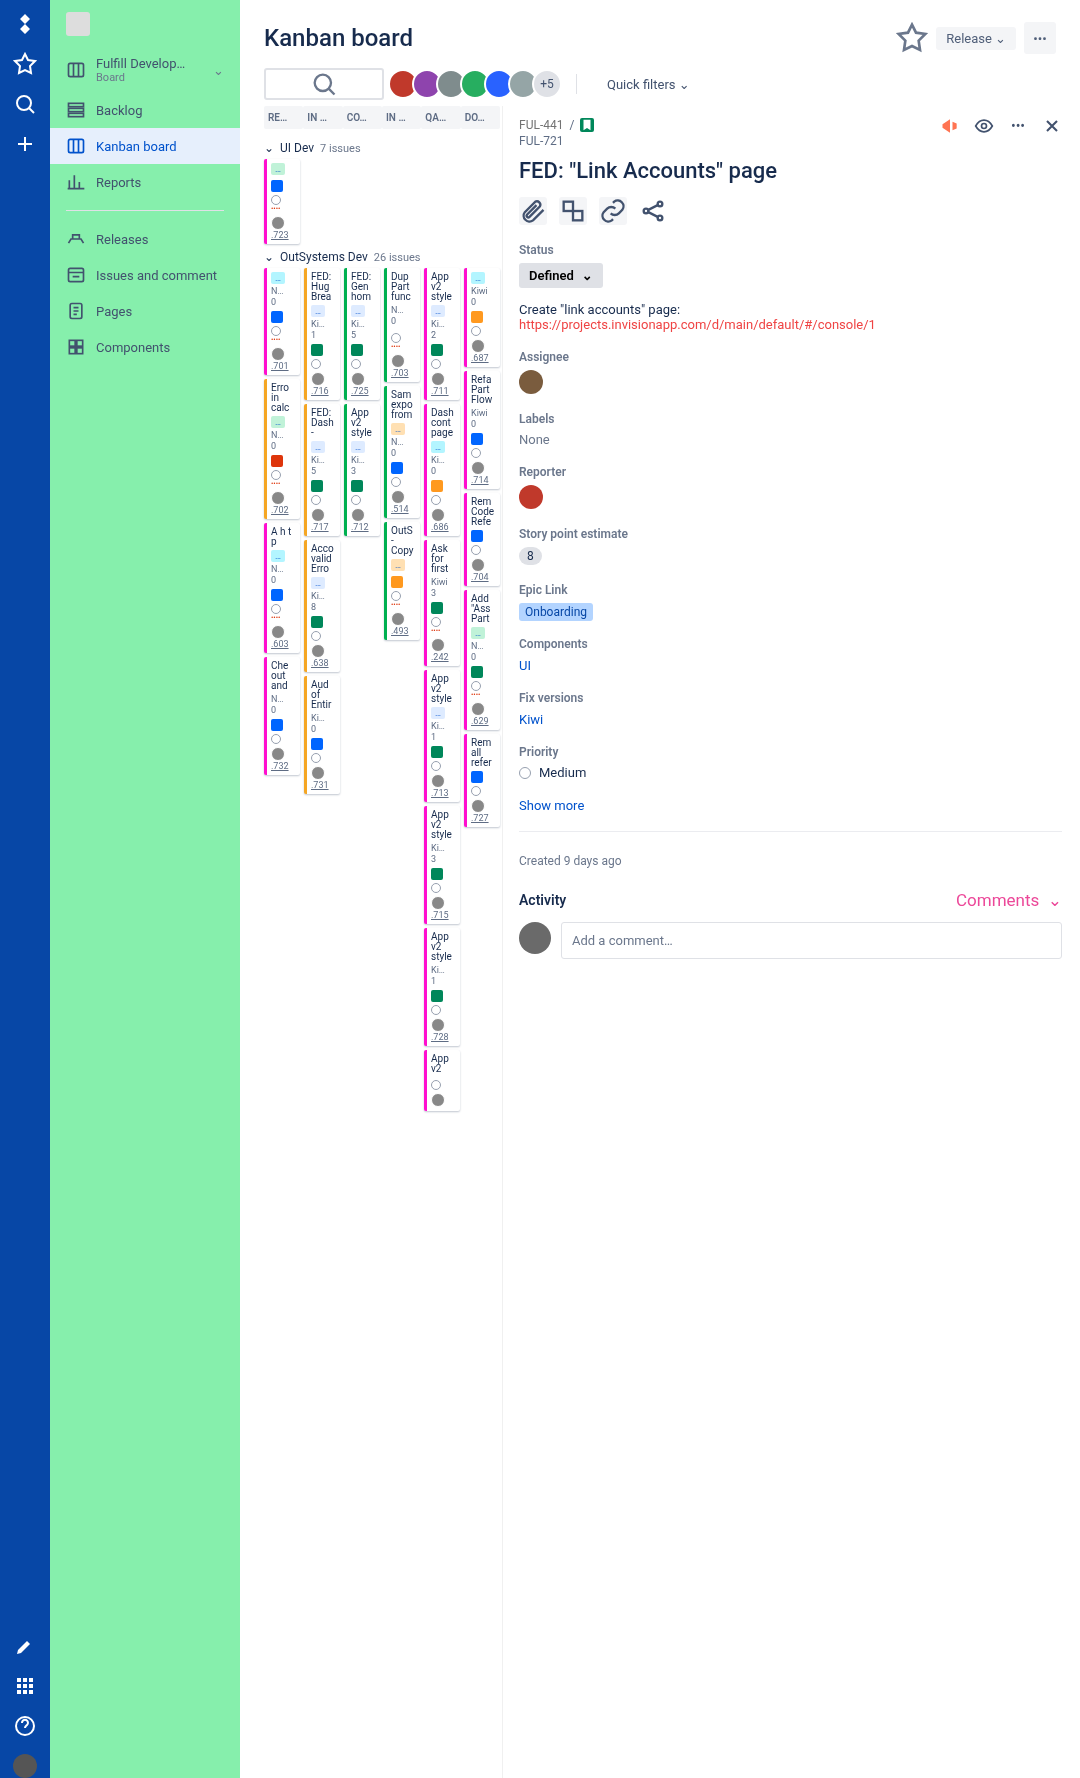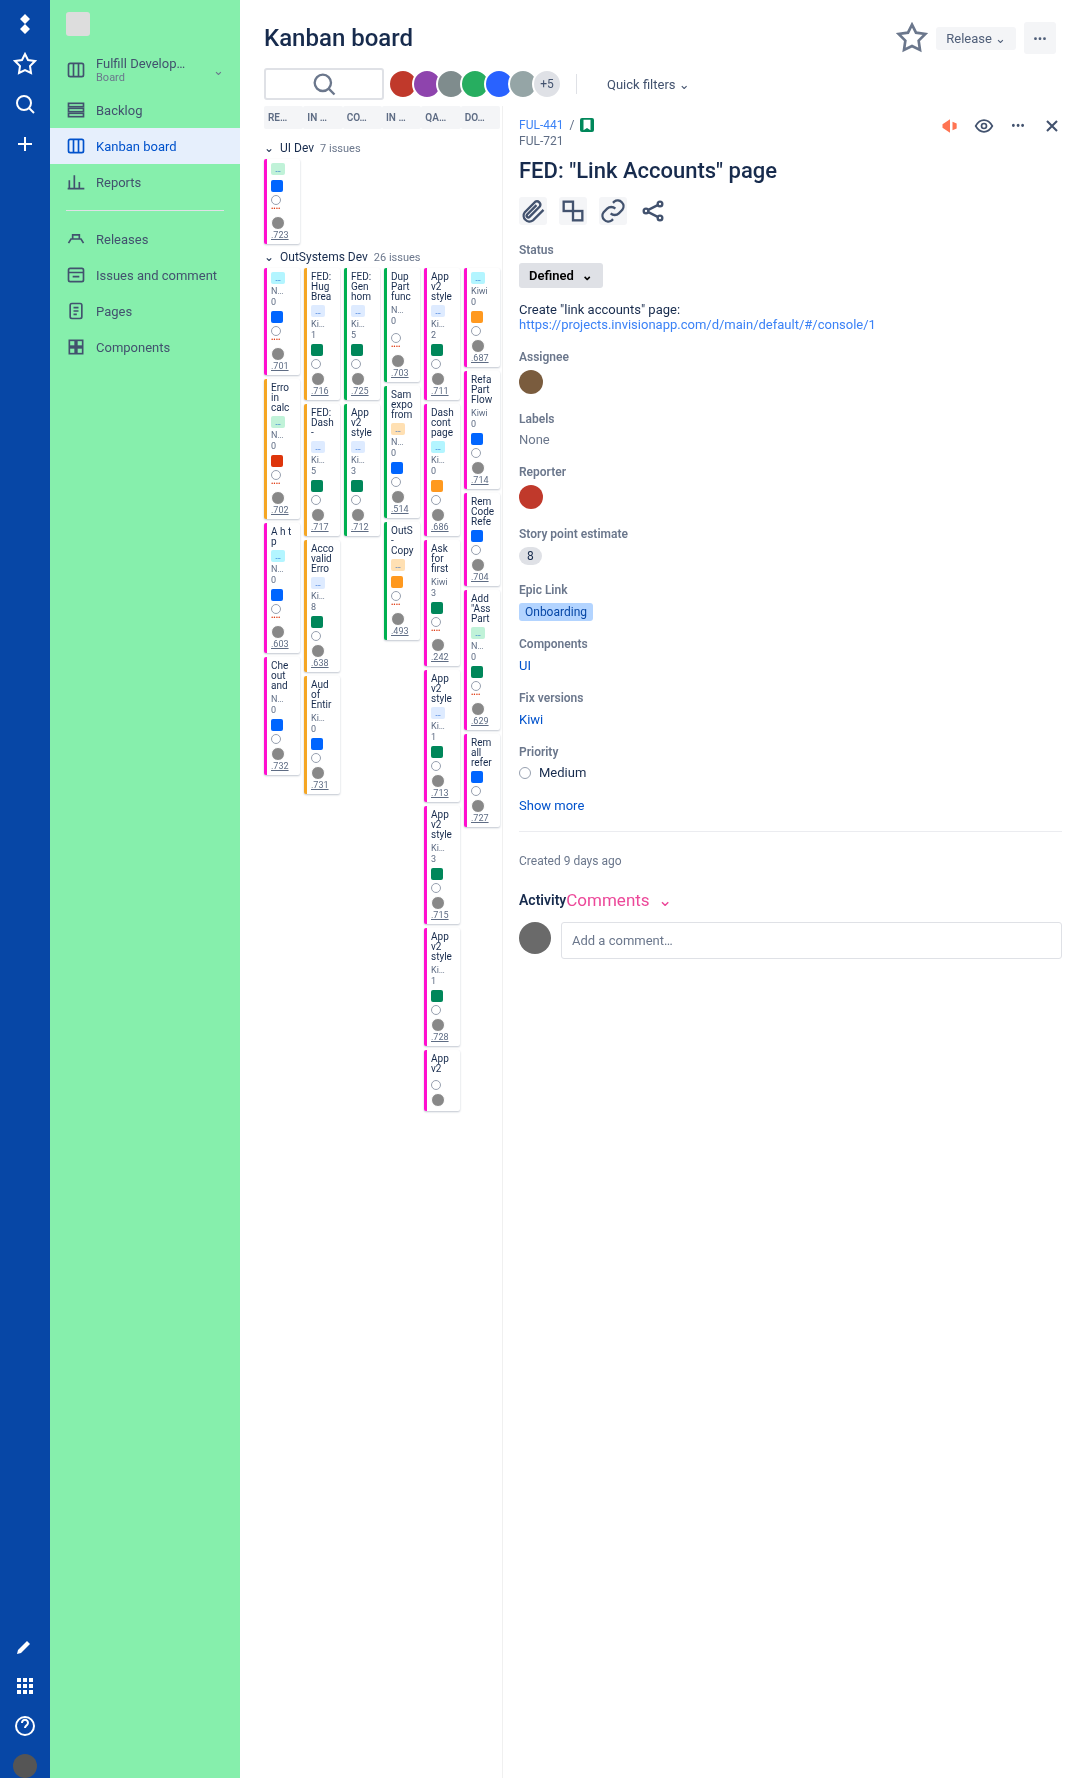--- a/index.html
+++ b/index.html
@@ -48,43 +48,43 @@
 .card .prio{width:10px;height:10px;border:1px solid #97a0af;border-radius:50%}
 .card .dots-r{font-size:7px;letter-spacing:0px}
 .card .ft{display:flex;align-items:center;gap:3px;margin-top:3px}
 .card .asgn{width:14px;height:14px;border-radius:50%;background:#888;border:1px solid #fff}
 .card .key{font-size:9px;color:#5e6c84;text-decoration:underline}
 .c-mag{border-left-color:#ff0ecf}.c-yel{border-left-color:#f5a623}.c-grn{border-left-color:#00b050}
 .ep-teal{background:#b3f5ff}.ep-blue{background:#deebff}.ep-green{background:#c0f2d8}.ep-orange{background:#ffe0b3}
 .t-blue{background:#0065ff}.t-grn{background:#00875a}.t-red{background:#de350b}.t-org{background:#ff991f}
 .detail{flex:1;padding:12px 18px 12px 16px;border-left:1px solid #f0f0f0;overflow:auto;position:relative}
 .bc{font-size:12px;color:#5e6c84;display:flex;gap:6px;align-items:center}
-.bc a{color:#3b82f6;text-decoration:none}
+.bc a{color:#737373;text-decoration:none}
 .bc .story-ic{width:14px;height:14px;background:#00875a;border-radius:2px;display:inline-flex;align-items:center;justify-content:center;color:#fff;font-size:9px}
 .det-acts{position:absolute;right:18px;top:10px;display:flex;gap:14px;color:#42526e}
 .det-acts .ic{cursor:pointer;width:20px;height:20px;display:flex;align-items:center;justify-content:center}
 .det-title{font-size:22px;font-weight:500;margin-top:10px}
 .det-icons{display:flex;gap:12px;margin-top:14px}
 .det-icons .ic{width:28px;height:28px;background:#f4f5f7;border-radius:3px;display:flex;align-items:center;justify-content:center;cursor:pointer;color:#42526e}
 .fld{margin-top:18px}
 .fld-lbl{font-size:12px;font-weight:600;color:#6b778c;margin-bottom:6px}
 .status-btn{background:#dfe1e6;border:none;padding:5px 10px;border-radius:3px;font-size:13px;font-weight:600;cursor:pointer;display:inline-flex;align-items:center;gap:8px}
 .desc{font-size:13px;color:#172b4d;margin-top:14px}
-.desc a{color:#3b82f6}
+.desc a{color:#ef4444}
 .person{display:flex;align-items:center;gap:8px;margin-top:4px}
 .person .pav{width:24px;height:24px;border-radius:50%;background:#555}
 .none{color:#6b778c;font-size:13px}
 .pill{display:inline-block;background:#dfe1e6;border-radius:10px;padding:2px 8px;font-size:12px}
 .epic-link{background:#b3d4ff;color:#0747a6;padding:2px 6px;border-radius:3px;font-size:12px}
 .link{color:#0052cc;font-size:13px;cursor:pointer}
 .prio-row{display:flex;align-items:center;gap:8px;font-size:13px}
 .prio-ic{width:12px;height:12px;border:1.5px solid #97a0af;border-radius:50%}
 .show-more{color:#0052cc;font-size:13px;cursor:pointer;margin-top:18px;display:block}
 .timestamps{margin-top:20px;color:#6b778c;font-size:12px;line-height:18px}
-.act-hdr{display:flex;justify-content:flex-start;align-items:center;margin-top:20px}
+.act-hdr{display:flex;justify-content:space-between;align-items:center;margin-top:20px}
 .act-hdr .lbl{font-weight:600;font-size:14px}
 .cmt-sel{font-size:17px;color:#ec4899;cursor:pointer}
 .cmt-box{display:flex;gap:10px;margin-top:12px}
 .cmt-in{flex:1;border:1px solid #dfe1e6;border-radius:3px;padding:10px;font-size:13px;color:#6b778c}
 svg{width:100%;height:100%}
 .divider{width:1px;height:20px;background:#dfe1e6;margin:0 4px}
 </style>
 </head>
 <body>
 

